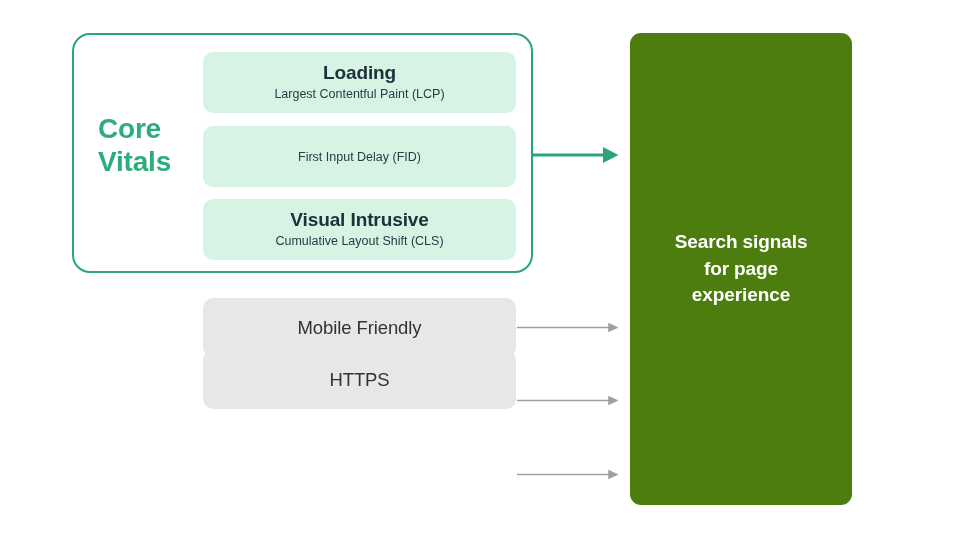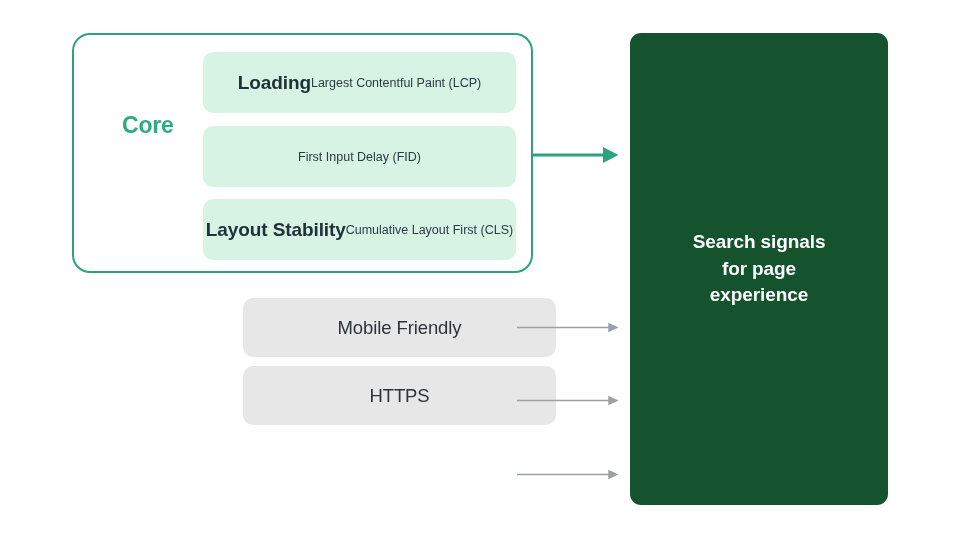--- a/index.html
+++ b/index.html
@@ -34,39 +34,38 @@
     border-radius: 18px;
     background: #ffffff;
   }
 
   .cwv-label {
     position: absolute;
     left: 98px;
     top: 112px;
     width: 96px;
     color: #2EAD7C;
-    font-size: 23px;
+    font-size: 28px;
     font-weight: bold;
     line-height: 1.18;
     text-align: left;
     letter-spacing: -0.2px;
-    margin-left: 24px;
   }
   .cwv-label span { display: block; }
 
   
   .metric-card {
     position: absolute;
     left: 203px;
     width: 313px;
     height: 61px;
     background: #D6F3E3;
     border-radius: 10px;
     display: flex;
-    flex-direction: row;
+    flex-direction: column;
     align-items: center;
     justify-content: center;
   }
   .metric-card.c0 { top: 52px; }
   .metric-card.c1 { top: 126px; }
   .metric-card.c2 { top: 199px; }
 
   .metric-title {
     color: #20313A;
     font-size: 19px;
@@ -86,41 +85,40 @@
   .gray-card {
     position: absolute;
     left: 203px;
     width: 313px;
     height: 59px;
     background: #E7E7E8;
     border-radius: 10px;
     display: flex;
     align-items: center;
     justify-content: center;
-    margin-left: 40px;
   }
   .gray-card.g0 { top: 298px; }
-  .gray-card.g1 { top: 366px; }
+  .gray-card.g1 { top: 350px; }
   .gray-card.g2 { top: 445px; }
 
   .gray-label {
     color: #2E3438;
     font-size: 18.5px;
     font-weight: normal;
     letter-spacing: -0.1px;
   }
 
   
   .blue-panel {
     position: absolute;
     left: 630px;
     top: 33px;
-    width: 258px;
+    width: 222px;
     height: 472px;
-    background: #14532d;
+    background: #4d7c0f;
     border-radius: 11px;
     display: flex;
     align-items: center;
     justify-content: center;
   }
   .blue-text {
     color: #ffffff;
     font-size: 19px;
     font-weight: bold;
     line-height: 1.42;
@@ -141,34 +139,35 @@
 </style>
 </head>
 <body>
 
 <div id="canvas">
 
   <div class="cwv-container"></div>
 
   <div class="cwv-label">
     <span>Core</span>
+    <span>Vitals</span>
   </div>
 
   <div class="metric-card c0">
     <div class="metric-title">Loading</div>
     <div class="metric-sub">Largest Contentful Paint (LCP)</div>
   </div>
 
   <div class="metric-card c1">
     <div class="metric-sub">First Input Delay (FID)</div>
   </div>
 
   <div class="metric-card c2">
-    <div class="metric-title">Layout Stability</div>
-    <div class="metric-sub">Cumulative Layout First (CLS)</div>
+    <div class="metric-title">Visual Intrusive</div>
+    <div class="metric-sub">Cumulative Layout Shift (CLS)</div>
   </div>
 
   <div class="gray-card g0">
     <div class="gray-label">Mobile Friendly</div>
   </div>
 
   <div class="gray-card g1">
     <div class="gray-label">HTTPS</div>
   </div>
 

